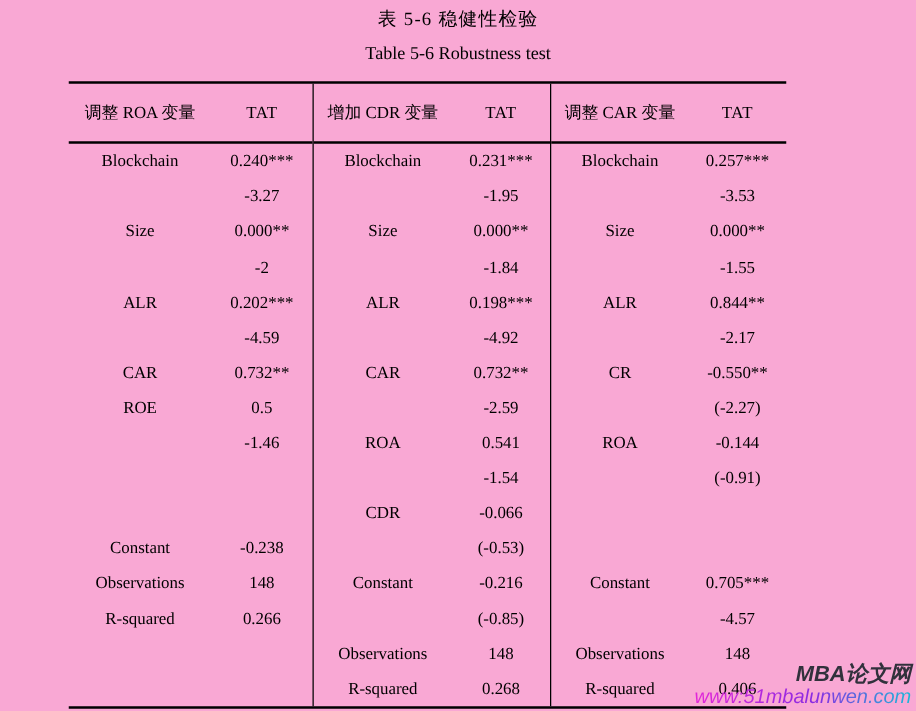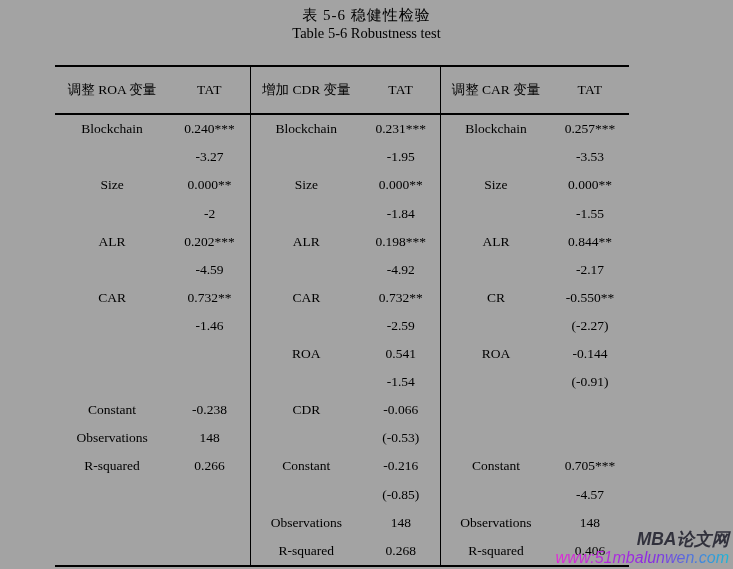--- a/index.html
+++ b/index.html
@@ -1,26 +1,26 @@
 <!DOCTYPE html>
 <html><head>
 <meta charset="utf-8">
 <style>
   html,body{margin:0;padding:0;}
   .page{
     position:relative;
     width:733px;height:569px;
-    background:#a3a3a3;
+    background:#f9a8d4;
     font-family:"Liberation Serif","DejaVu Serif",serif;
     color:#000;
     overflow:hidden;
   }
   .titles{position:absolute;top:6px;left:0;width:733px;text-align:center;}
   .title-zh{font-size:15px;letter-spacing:1px;}
-  .title-en{font-size:14.5px;}
+  .title-en{font-size:14.5px;margin-top:10px;}
   .rtable{
     position:absolute;left:55px;top:65px;width:574px;
     border-top:2.5px solid #000;border-bottom:2.5px solid #000;
     box-sizing:border-box;
     display:flex;
   }
   .group{width:195px;box-sizing:border-box;}
   .group + .group{border-left:1px solid #000;}
   .group:nth-child(2){width:190px;}
   .group:nth-child(3){width:189px;}
@@ -97,20 +97,24 @@
           </div>
           <div class="t-row">
             <span class="cell"></span>
             <span class="cell">-4.59</span>
           </div>
           <div class="t-row">
             <span class="cell">CAR</span>
             <span class="cell">0.732**</span>
           </div>
           <div class="t-row">
+            <span class="cell">ROE</span>
+            <span class="cell">0.5</span>
+          </div>
+          <div class="t-row">
             <span class="cell"></span>
             <span class="cell">-1.46</span>
           </div>
           <div class="t-row">
             <span class="cell"></span>
             <span class="cell"></span>
           </div>
           <div class="t-row">
             <span class="cell"></span>
             <span class="cell"></span>

